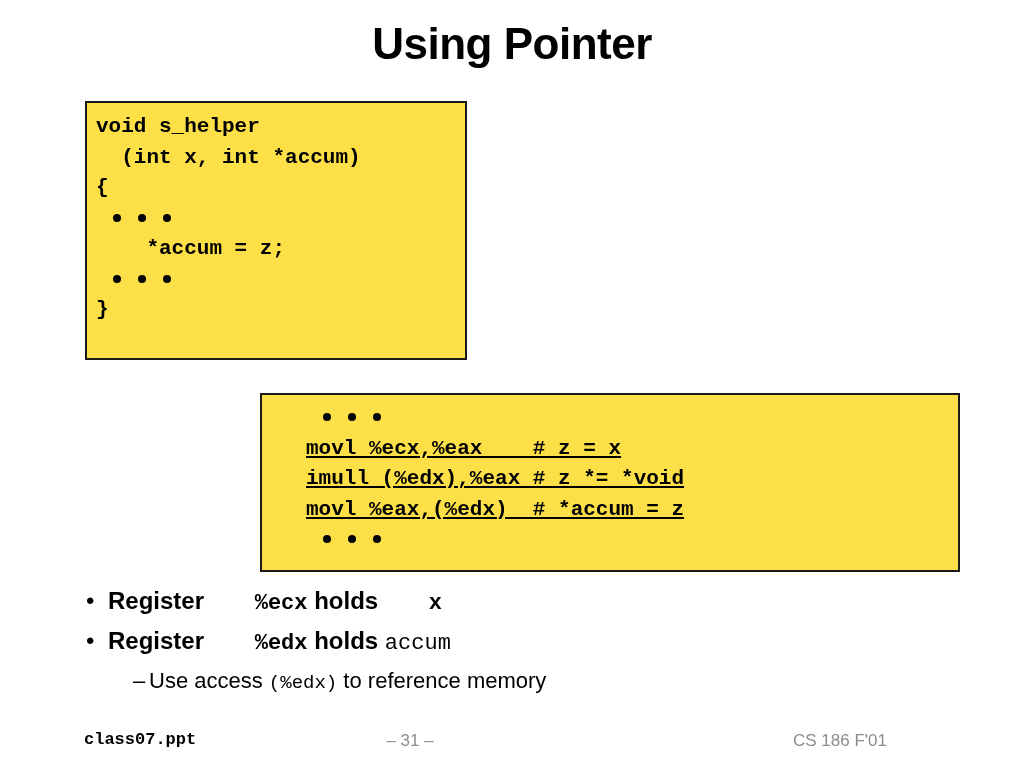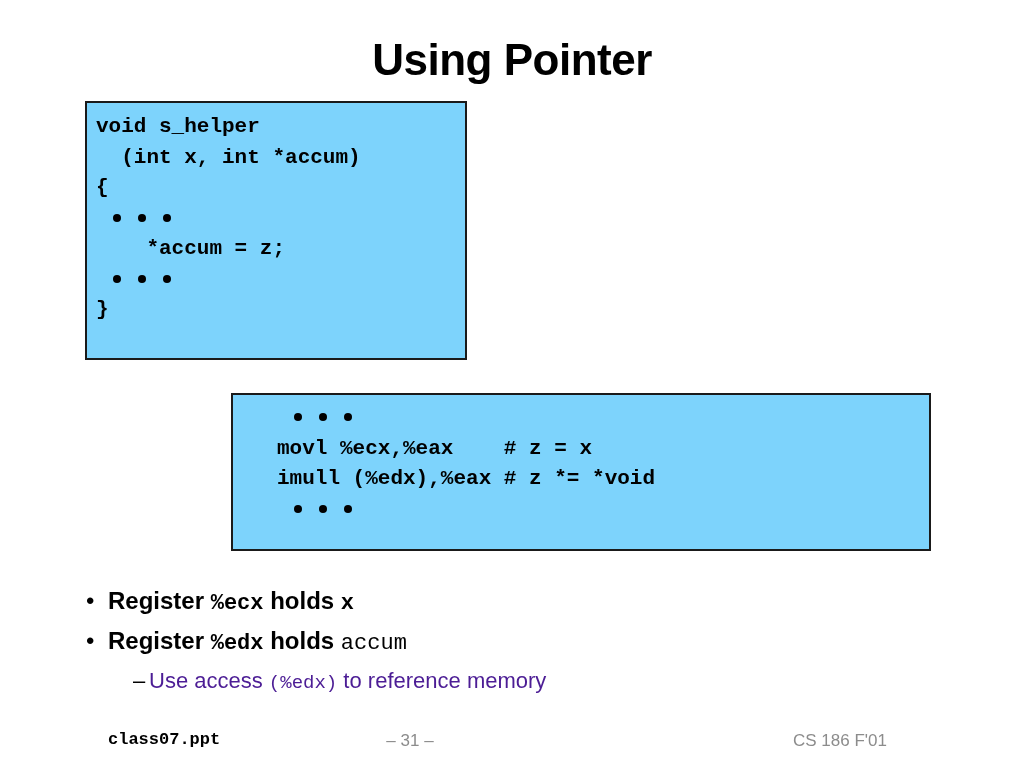--- a/index.html
+++ b/index.html
@@ -13,51 +13,52 @@
     position: relative;
     overflow: hidden;
     font-family: "Liberation Sans", sans-serif;
     color: #000000;
   }
 
   
   #slide-title {
     position: absolute;
     left: 0;
-    top: 36px;
+    top: 20px;
     width: 1024px;
     text-align: center;
     font-family: "Liberation Sans", sans-serif;
     font-weight: bold;
     font-size: 44px;
     letter-spacing: -0.5px;
     color: #000000;
     line-height: 1.1;
   }
 
   
   .code-box {
     position: absolute;
     border: 2px solid #1a1a1a;
-    background: #7dd3fc;
+    background: #fde047;
     box-sizing: border-box;
   }
   #c-code-box {
     left: 85px;
     top: 101px;
     width: 382px;
     height: 259px;
     padding: 9px 0 0 9px;
   }
   #asm-code-box {
-    left: 231px;
+    left: 260px;
     top: 393px;
     width: 700px;
-    height: 158px;
+    height: 179px;
     padding: 8px 0 0 44px;
+    text-decoration: underline;
   }
   .code-line {
     font-family: "Liberation Mono", "DejaVu Sans Mono", monospace;
     font-weight: bold;
     font-size: 21px;
     line-height: 30.5px;
     color: #000000;
     white-space: pre;
     letter-spacing: 0px;
   }
@@ -109,20 +110,21 @@
     font-weight: bold;
     font-size: 24px;
     line-height: 37px;
     color: #000000;
     white-space: pre;
   }
   .bullet-text .mono-b {
     font-family: "Liberation Mono", "DejaVu Sans Mono", monospace;
     font-weight: bold;
     font-size: 22px;
+    margin-left: 44px;
   }
   .bullet-text .mono-r {
     font-family: "Liberation Mono", "DejaVu Sans Mono", monospace;
     font-weight: normal;
     font-size: 22px;
   }
   .sub-row {
     display: flex;
     align-items: flex-start;
     margin-left: 47px;
@@ -134,40 +136,40 @@
     line-height: 36px;
     width: 16px;
     flex: 0 0 16px;
     color: #000000;
   }
   .sub-text {
     font-family: "Liberation Sans", sans-serif;
     font-weight: normal;
     font-size: 22px;
     line-height: 36px;
-    color: #4c1d95;
+    color: #000000;
     white-space: pre;
   }
   .sub-text .mono-r {
     font-family: "Liberation Mono", "DejaVu Sans Mono", monospace;
     font-weight: normal;
     font-size: 19px;
   }
 
   
   #footer {
     position: absolute;
     left: 0;
     top: 730px;
     width: 1024px;
     height: 30px;
   }
   #footer-file {
     position: absolute;
-    left: 108px;
+    left: 84px;
     top: 0;
     font-family: "Liberation Mono", "DejaVu Sans Mono", monospace;
     font-weight: bold;
     font-size: 17px;
     color: #000000;
     white-space: pre;
   }
   #footer-page {
     position: absolute;
     left: 0;
@@ -213,20 +215,21 @@
 </div>
 
 <div id="asm-code-box" class="code-box">
 
   <div class="ellipsis-line"><span class="gap"></span><span class="dot"></span><span class="gap"></span><span class="dot"></span><span class="gap"></span><span class="dot"></span></div>
 
   <div class="code-line">movl %ecx,%eax    # z = x</div>
 
   <div class="code-line">imull (%edx),%eax # z *= *void</div>
 
+  <div class="code-line">movl %eax,(%edx)  # *accum = z</div>
 
   <div class="ellipsis-line"><span class="gap"></span><span class="dot"></span><span class="gap"></span><span class="dot"></span><span class="gap"></span><span class="dot"></span></div>
 </div>
 
 <div id="bullet-list">
 
   <div class="bullet-row">
     <span class="bullet-marker">•</span>
     <span class="bullet-text"><span>Register </span><span class="mono-b">%ecx</span><span> holds </span><span class="mono-b">x</span></span>
   </div>

